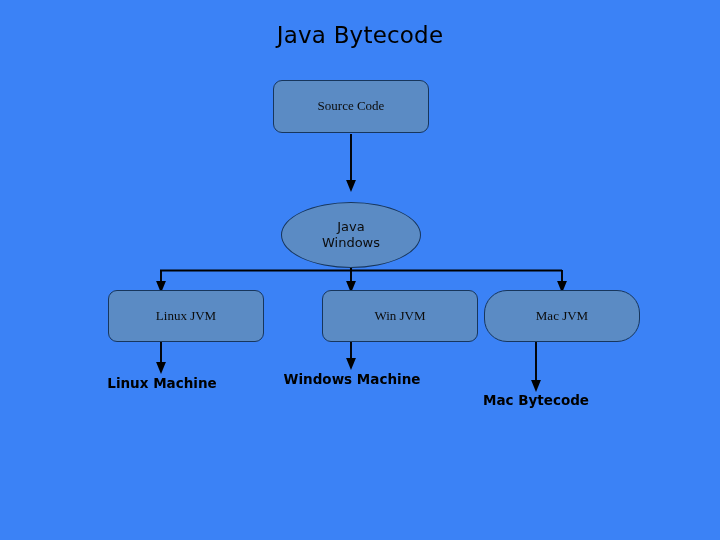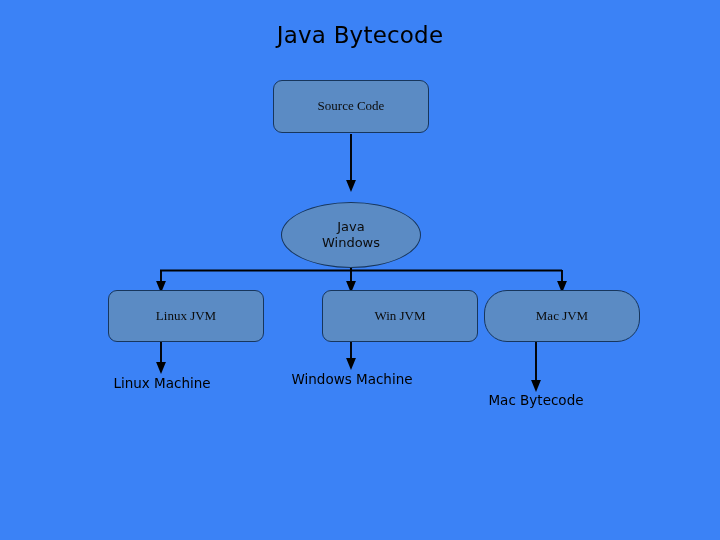--- a/index.html
+++ b/index.html
@@ -45,21 +45,21 @@
     border-radius: 9px;
     font-family: Liberation Serif, serif;
   }
   .node.ellipse {
     border-radius: 50%;
   }
   .plain-label {
     position: absolute;
     color: #000000;
     font-size: 13.5px;
-    font-weight: normal;
+    font-weight: bold;
     text-align: center;
     white-space: pre;
     display: flex;
     align-items: center;
     justify-content: center;
   }
   #connectors {
     position: absolute;
     left: 0;
     top: 0;

